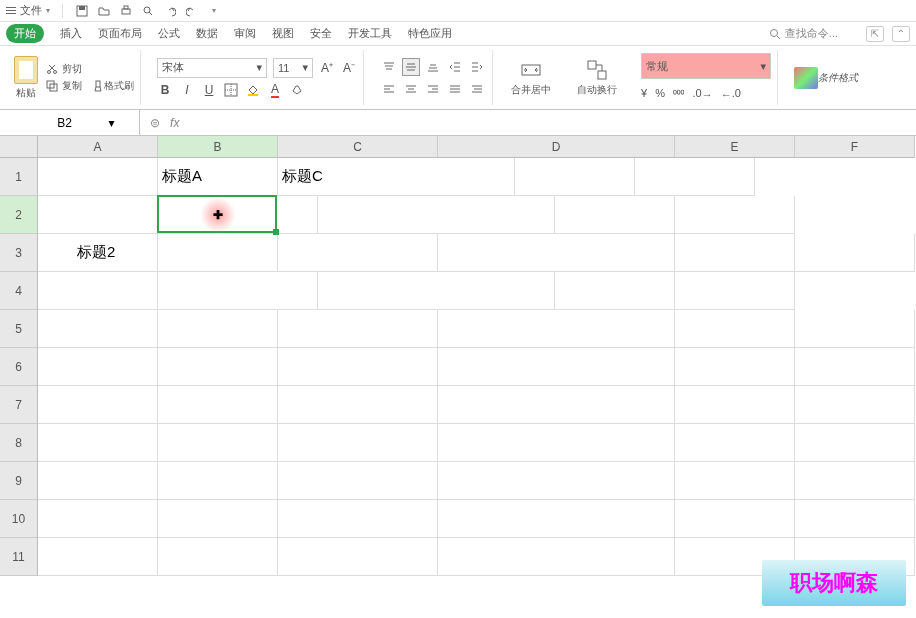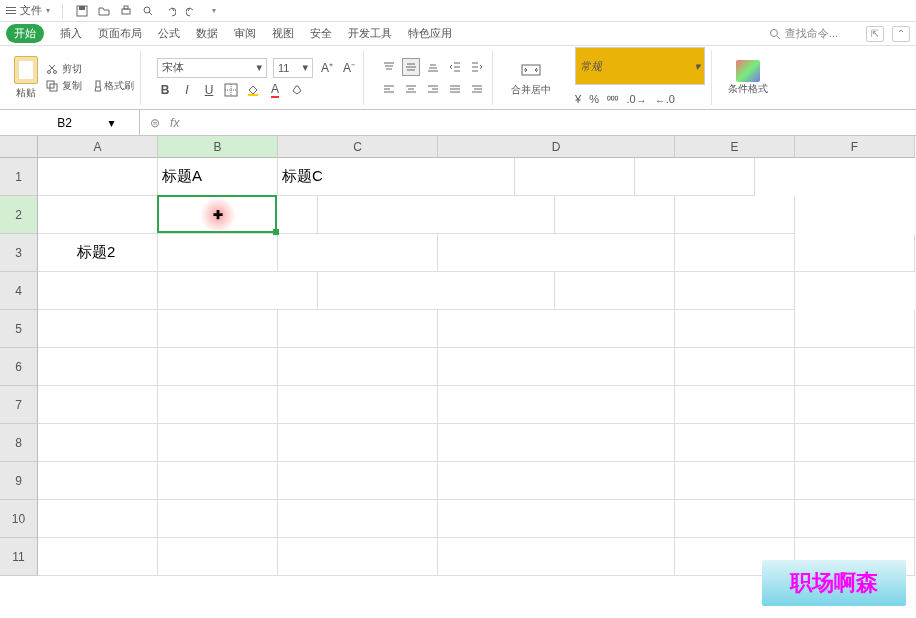--- a/index.html
+++ b/index.html
@@ -37,23 +37,23 @@
 .mini-icon { width: 12px; height: 12px; display: inline-block; }
 .font-row1, .font-row2 { display: flex; align-items: center; gap: 6px; }
 .font-name { width: 110px; height: 20px; border: 1px solid #ccc; padding: 2px 4px; font-size: 11px; background: #fff; display: flex; align-items: center; justify-content: space-between; }
 .font-size { width: 40px; height: 20px; border: 1px solid #ccc; padding: 2px 4px; font-size: 11px; background: #fff; display: flex; align-items: center; justify-content: space-between; }
 .font-btn { width: 16px; height: 16px; display: inline-flex; align-items: center; justify-content: center; font-size: 12px; }
 .align-grid { display: grid; grid-template-columns: repeat(5, 18px); grid-template-rows: repeat(2, 18px); gap: 4px; }
 .align-cell { display: flex; align-items: center; justify-content: center; }
 .align-cell.sel { border: 1px solid #999; background: #eee; }
 .merge-group { display: flex; flex-direction: column; align-items: center; justify-content: center; gap: 2px; padding: 0 8px; }
 .big-icon { width: 22px; height: 22px; display: flex; align-items: center; justify-content: center; }
-.number-row1 { width: 130px; height: 20px; border: 1px solid #ccc; padding: 18px 4px; font-size: 11px; background: #eab308; display: flex; align-items: center; justify-content: space-between; font-style: italic; }
+.number-row1 { width: 130px; height: 20px; border: 1px solid #ccc; padding: 12px 4px; font-size: 11px; background: #fca5a5; display: flex; align-items: center; justify-content: space-between; }
 .number-row2 { display: flex; gap: 8px; margin-top: 4px; }
-.cond-format { display: flex; flex-direction: column; align-items: center; justify-content: center; padding: 0 6px; }
+.cond-format { display: flex; flex-direction: row; align-items: center; justify-content: center; padding: 0 6px; font-style: italic; }
 .cond-icon { width: 24px; height: 22px; background: linear-gradient(135deg, #e77, #7e7, #77e); border-radius: 2px; }
 
 
 .formula-bar { height: 26px; display: flex; align-items: center; border-bottom: 1px solid #c5c5c5; font-size: 12px; }
 .name-box { width: 140px; height: 100%; border-right: 1px solid #c5c5c5; display: flex; align-items: center; justify-content: center; gap: 4px; }
 .name-box input { width: 80px; border: none; text-align: center; font-size: 12px; outline: none; }
 .fx-area { display: flex; align-items: center; padding: 0 10px; gap: 10px; color: #888; }
 .fx-area .fx { font-style: italic; }
 .formula-input { flex: 1; border: none; height: 100%; padding: 0 6px; font-size: 12px; outline: none; }
 
@@ -314,20 +314,30 @@
   <div class="merge-group">
     <div class="big-icon">
         <svg width="22" height="22" viewBox="0 0 22 22">
           <rect x="2" y="6" width="18" height="10" fill="none" stroke="#666"></rect>
           <path d="M7 11l-3 0M7 11l-2-2M7 11l-2 2M15 11l3 0M15 11l2-2M15 11l2 2" stroke="#666" fill="none"></path>
         </svg>
       </div>
     <span style="font-size:10px">合并居中</span>
   </div>
 
+  <div class="merge-group">
+    <div class="big-icon">
+        <svg width="22" height="22" viewBox="0 0 22 22">
+          <rect x="2" y="2" width="8" height="8" fill="none" stroke="#666"></rect>
+          <rect x="12" y="12" width="8" height="8" fill="none" stroke="#666"></rect>
+          <path d="M10 6h6v6" fill="none" stroke="#666"></path>
+        </svg>
+      </div>
+    <span style="font-size:10px">自动换行</span>
+  </div>
 
   <div class="ribbon-group">
     <div class="number-row1">
       <span>常规</span>
       <span class="dd">▾</span>
     </div>
     <div class="number-row2">
       <span>¥</span>
       <span>%</span>
       <span>⁰⁰⁰</span>

